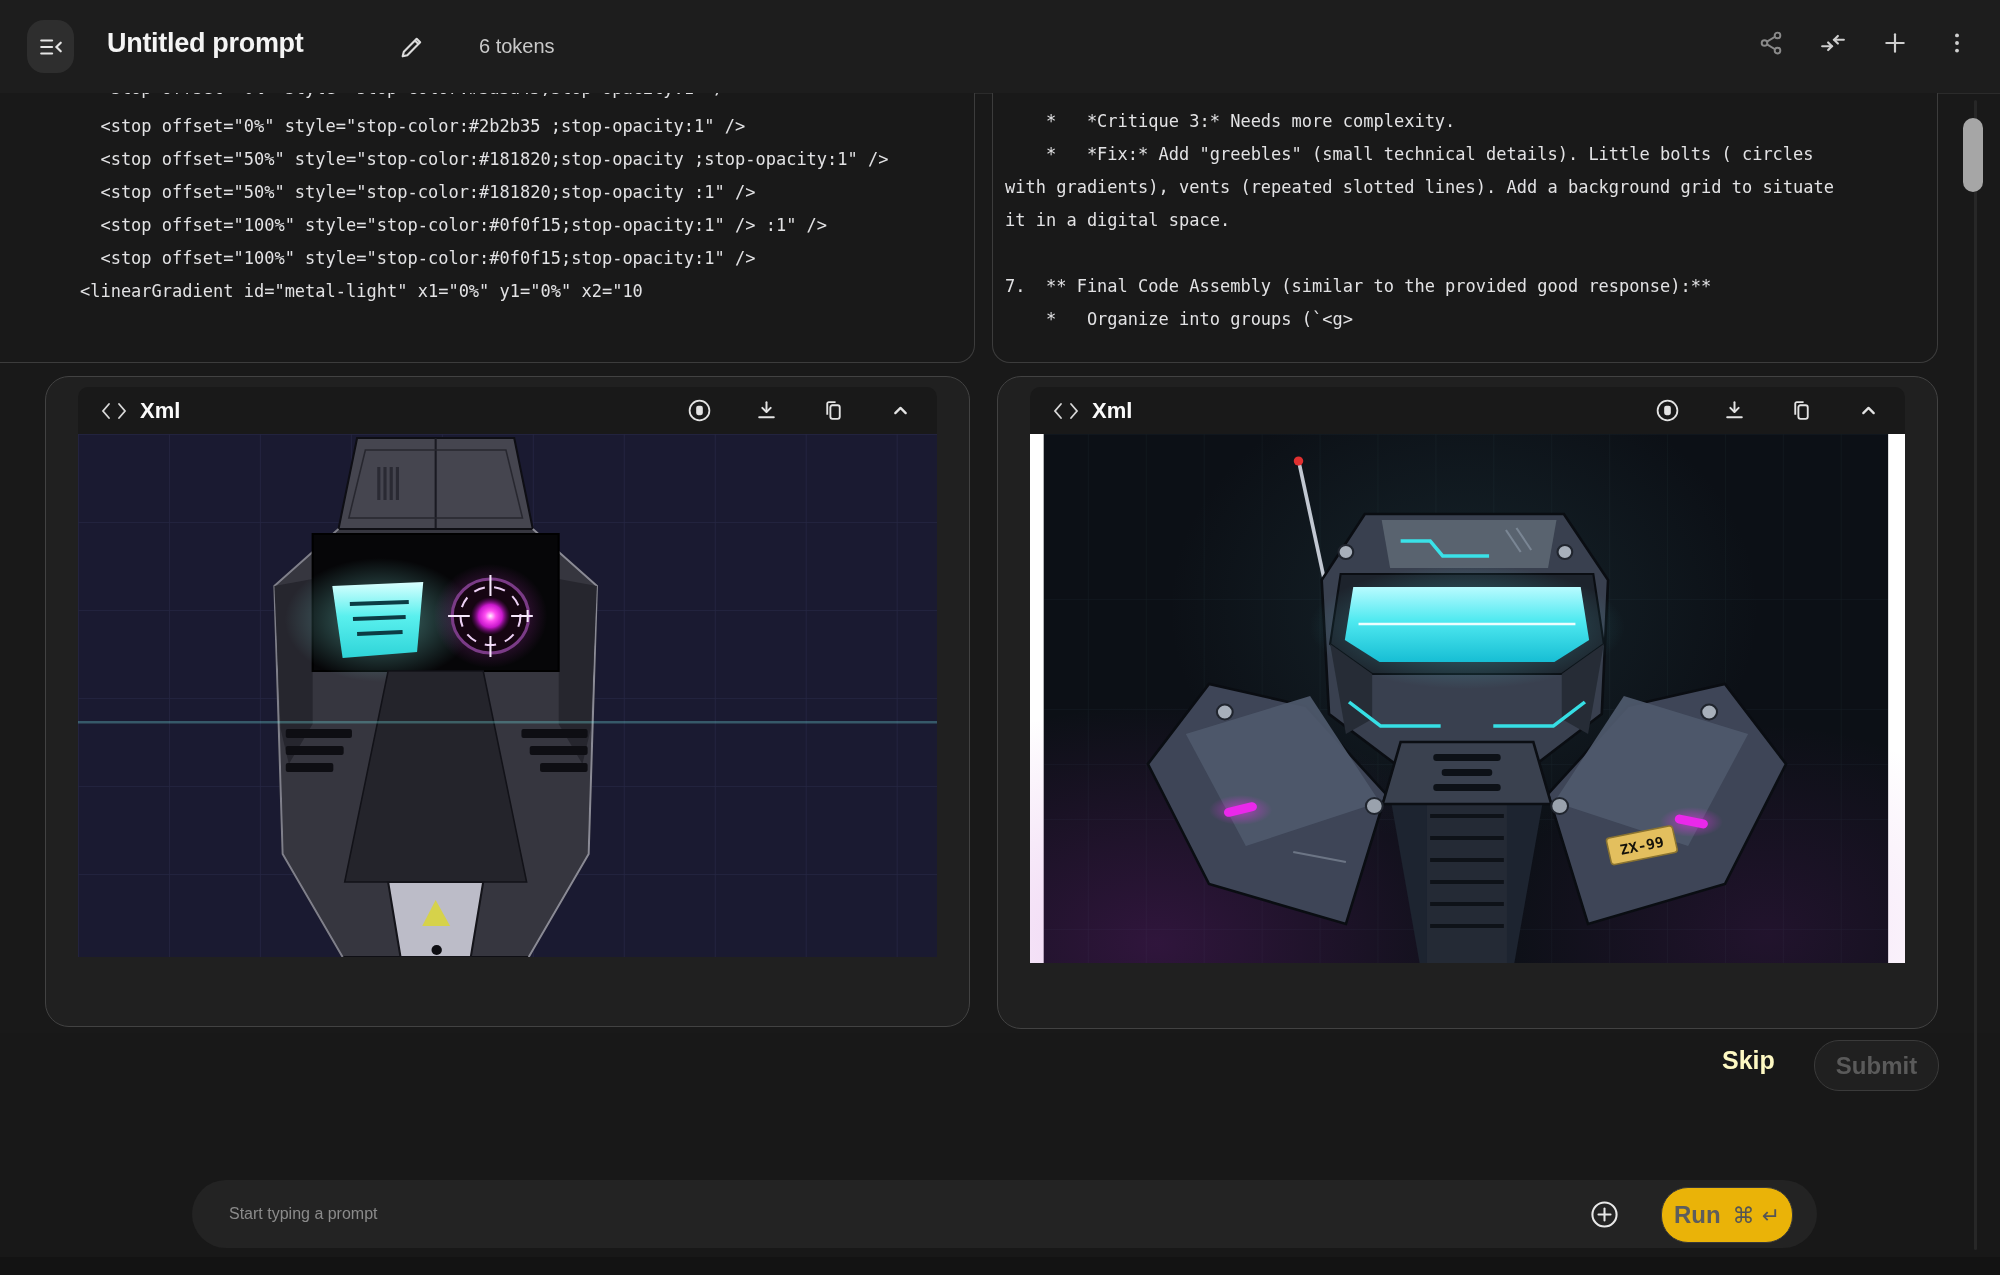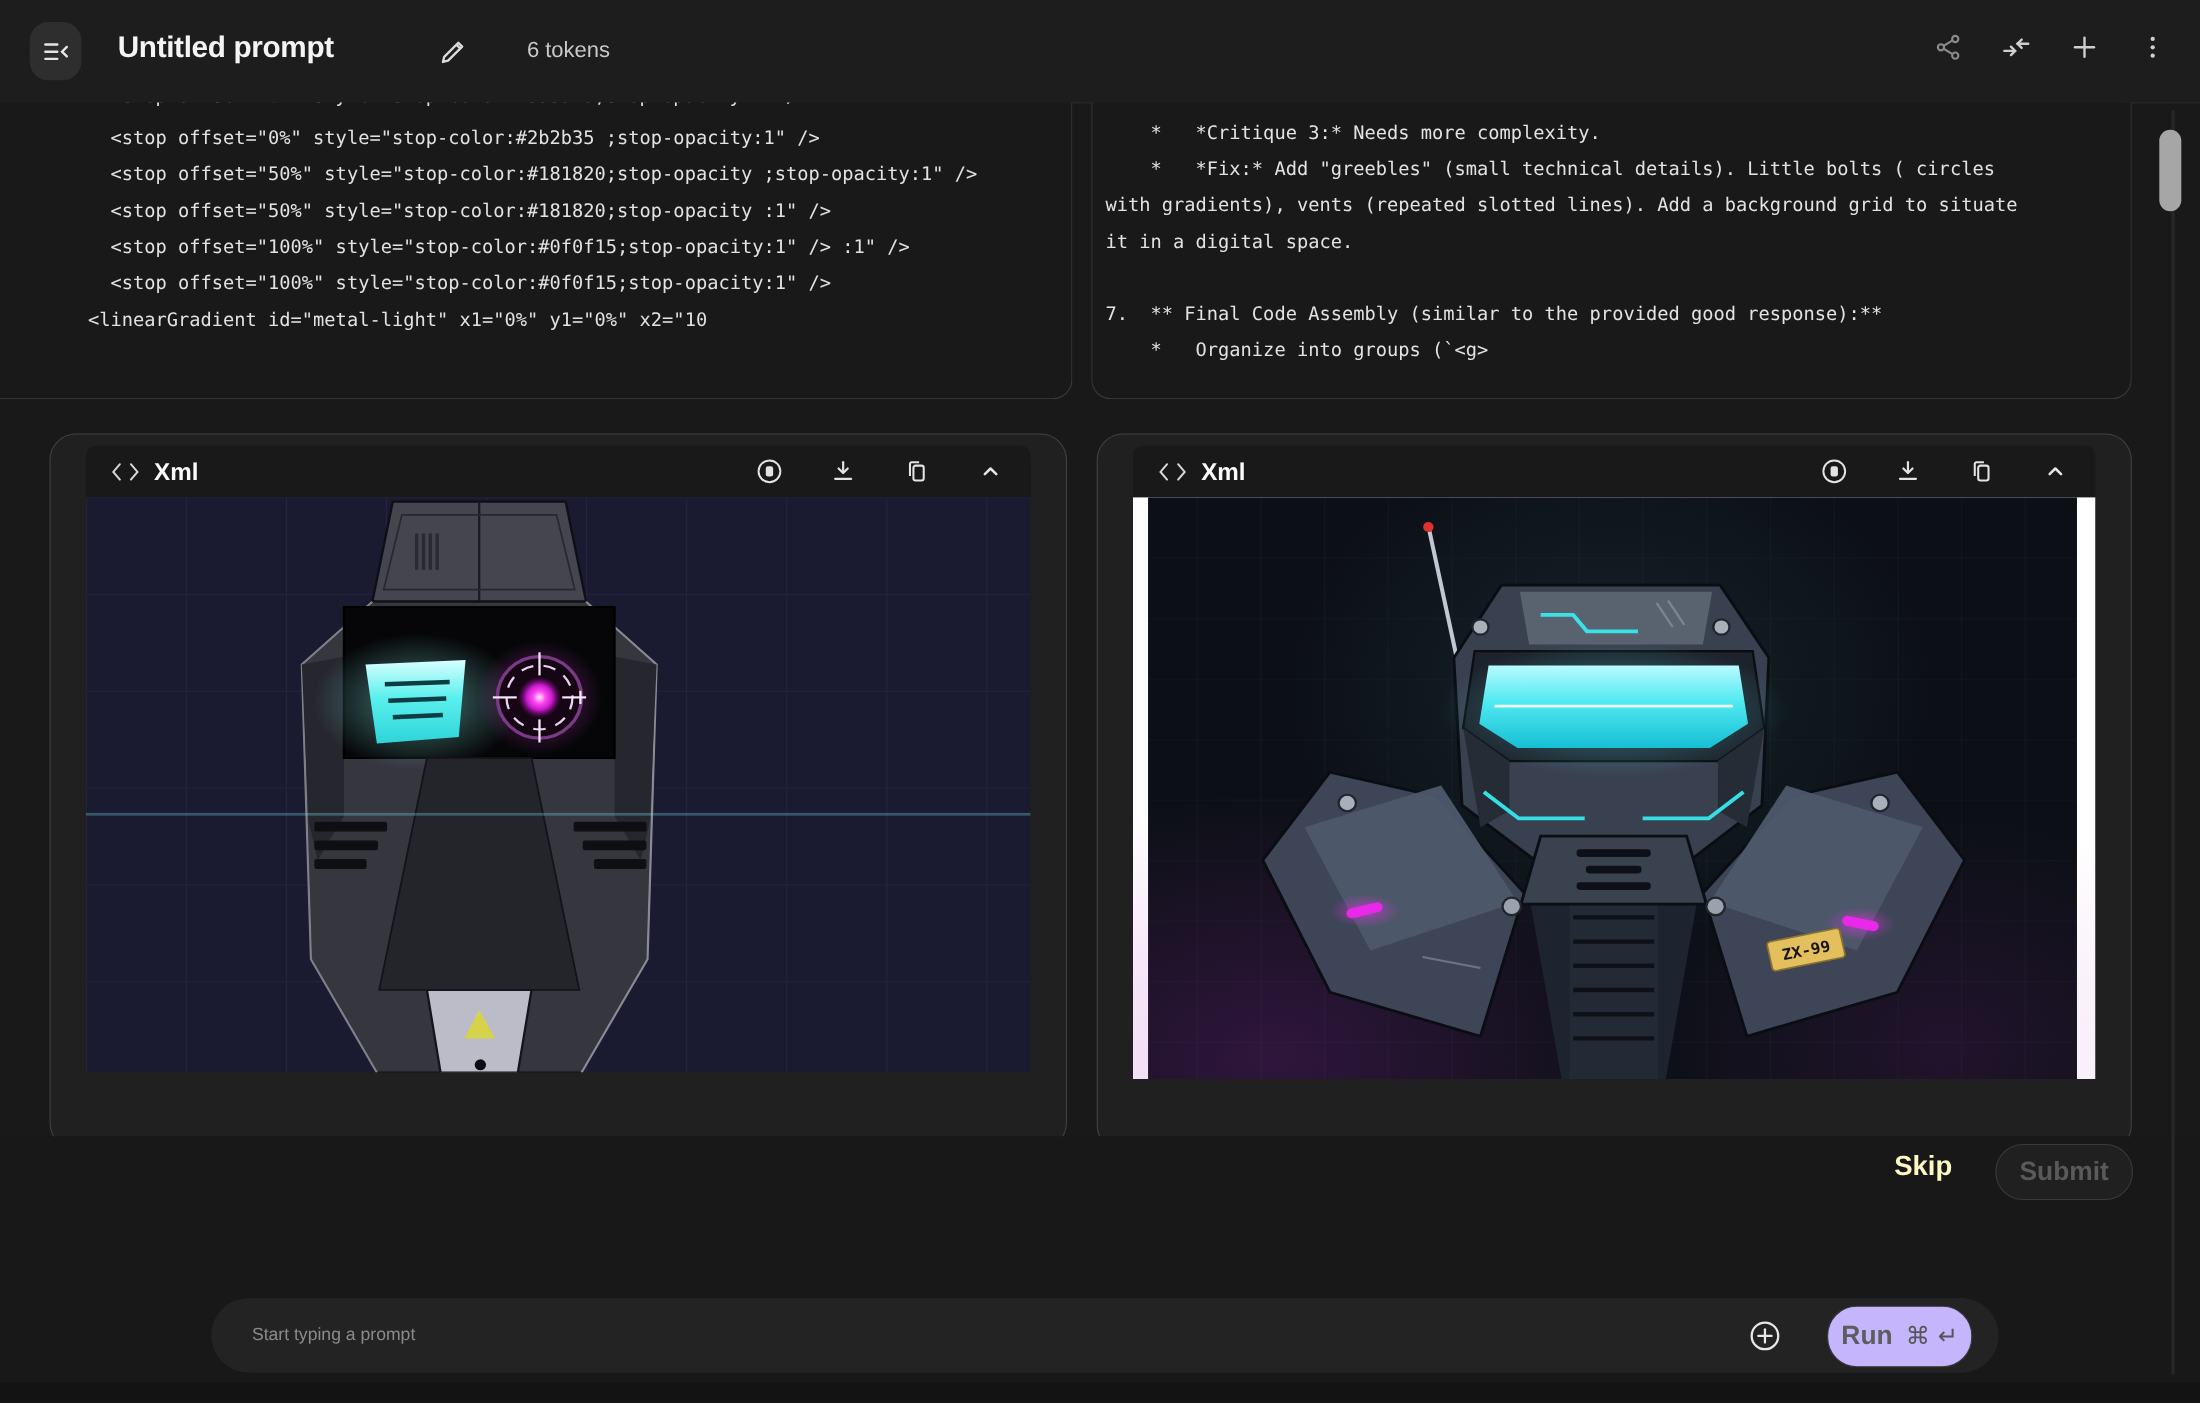--- a/index.html
+++ b/index.html
@@ -17,41 +17,41 @@
   .tb-icon{width:26px;height:26px;color:#cfcfcf;cursor:pointer;}
   .tb-icon.dim{color:#8a8a8a;}
   
   .txtcard{position:absolute;top:93px;height:270px;border:1.5px solid #3c3c3c;border-top:none;box-sizing:border-box;overflow:hidden;background:#191919;}
   .txtcard.left{left:-30px;width:1005px;border-radius:0 0 18px 18px;padding:0 10px 0 68px;}
   .txtcard.right{left:992px;width:946px;border-radius:0 0 18px 18px;padding:12px 16px 0 12px;}
   .codeline{white-space:pre;font-family:"DejaVu Sans Mono",monospace;font-size:17px;line-height:33px;color:#e2e2e4;}
   .clip-top{height:17px;overflow:hidden;}
   .clip-top .codeline{margin-top:-21px;}
   
-  .panel{position:absolute;top:394px;background:#202020;border:1.5px solid #424242;border-radius:24px;box-sizing:border-box;}
+  .panel{position:absolute;top:376px;background:#202020;border:1.5px solid #424242;border-radius:24px;box-sizing:border-box;}
   .panel.pleft{left:45px;width:925px;height:651px;}
   .panel.pright{left:997px;width:941px;height:653px;}
   .panel-inner{margin:10px 32px 0 32px;}
   .panel-head{height:47px;background:#191919;border-radius:10px 10px 0 0;display:flex;align-items:center;padding:0 24px 0 22px;}
   .panel-lang{font-size:22px;font-weight:700;color:#fafafa;margin-left:12px;}
   .panel-head .spacer{flex:1;}
   .ph-icon{width:25px;height:25px;color:#e3e3e3;margin-left:42px;cursor:pointer;}
   .code-glyph{width:28px;height:20px;color:#d8d8d8;}
   .render{display:block;width:100%;}
   
   .skip-btn{position:absolute;left:1722px;top:1046px;font-size:25px;font-weight:600;color:#fef9c3;cursor:pointer;}
   .submit-btn{position:absolute;left:1814px;top:1040px;width:123px;height:49px;border-radius:25px;background:#202020;border:1px solid #3a3a3a;color:#5a5a5a;font-size:24px;font-weight:600;display:flex;align-items:center;justify-content:center;}
   
   .bottom-section{position:absolute;left:0;top:1033px;width:2000px;height:242px;background:#181818;}
   .footer-strip{position:absolute;left:0;top:1257px;width:2000px;height:18px;background:#131313;}
   .prompt-bar{position:absolute;left:192px;top:1180px;width:1625px;height:68px;border-radius:34px;background:#232323;}
   .prompt-input{position:absolute;left:0;top:0;width:100%;height:100%;background:transparent;border:none;outline:none;box-sizing:border-box;padding:0 420px 0 37px;font-family:"Liberation Sans",sans-serif;font-size:16px;color:#cfcfcf;}
   .prompt-input::placeholder{color:#8b8b8b;}
   .attach-btn{position:absolute;right:198px;top:20px;width:29px;height:29px;color:#e8e8e8;cursor:pointer;}
-  .run-btn{position:absolute;right:24px;top:7px;width:130px;height:54px;border-radius:27px;border:1px solid #383838;background:#c4b5fd;display:flex;align-items:center;justify-content:center;gap:12px;}
+  .run-btn{position:absolute;right:24px;top:7px;width:130px;height:54px;border-radius:27px;border:1px solid #383838;background:#eab308;display:flex;align-items:center;justify-content:center;gap:12px;}
   .run-label{font-size:24px;font-weight:600;color:#5d5d5d;}
   .run-shortcut{font-size:22px;color:#555;font-family:"DejaVu Sans",sans-serif;}
   
   .scroll-track{position:absolute;left:1974px;top:100px;width:3px;height:1150px;background:#272727;border-radius:2px;}
   .scroll-thumb{position:absolute;left:1963px;top:118px;width:20px;height:74px;border-radius:10px;background:#a6a6a6;}
   svg{display:block;}
 </style>
 </head>
 <body>
 

